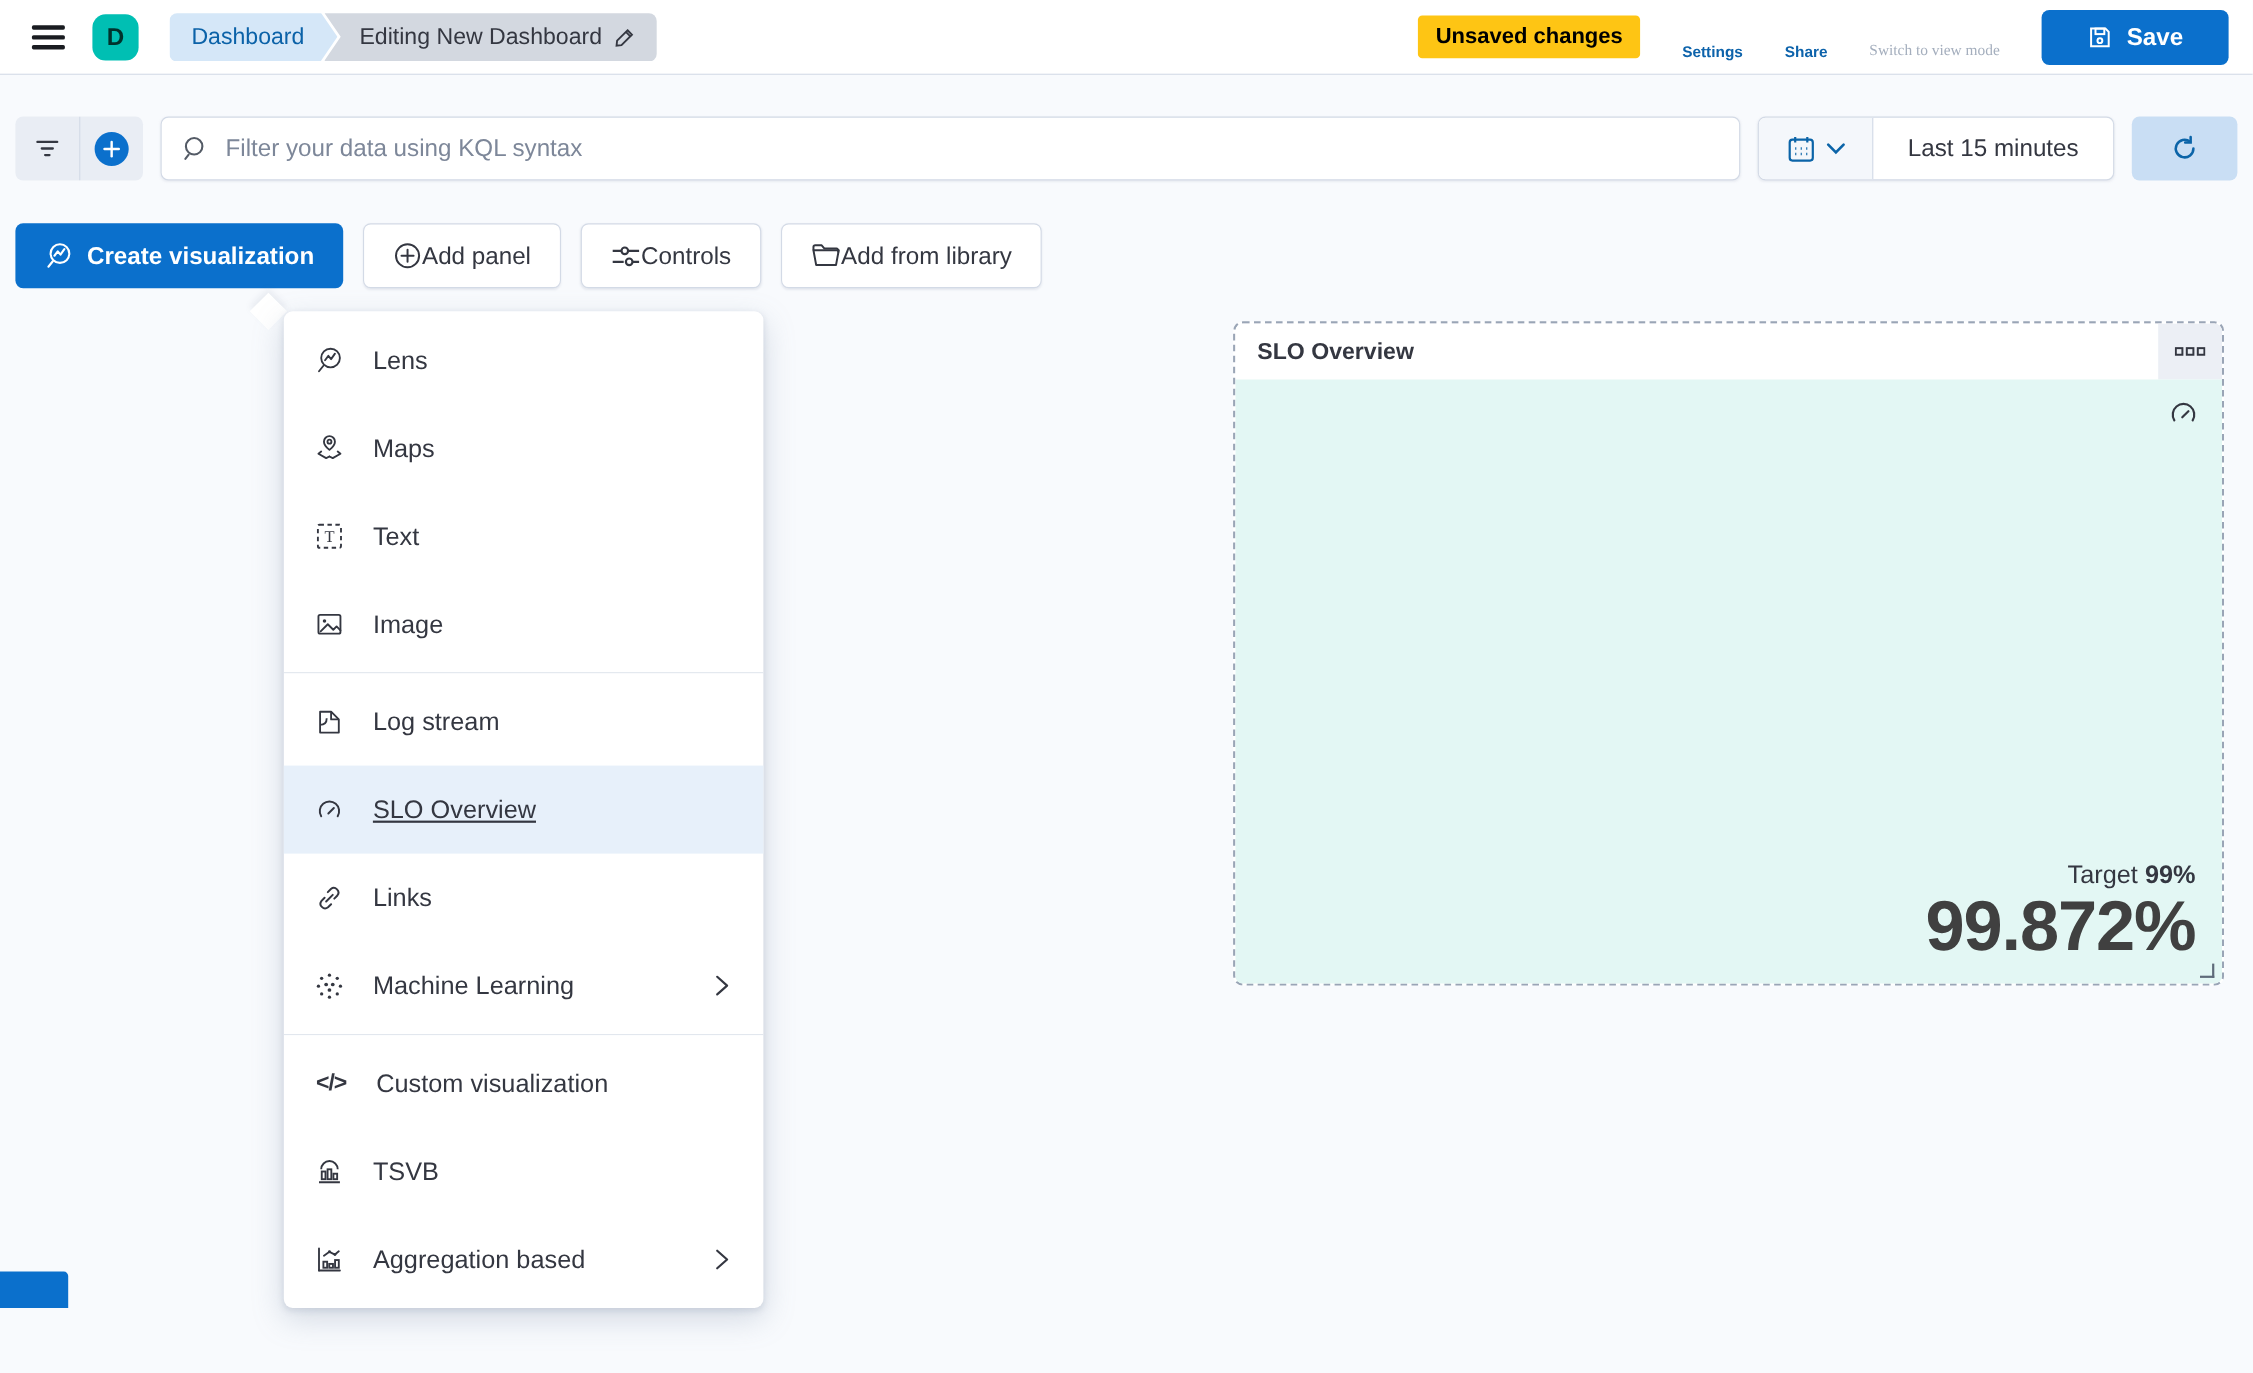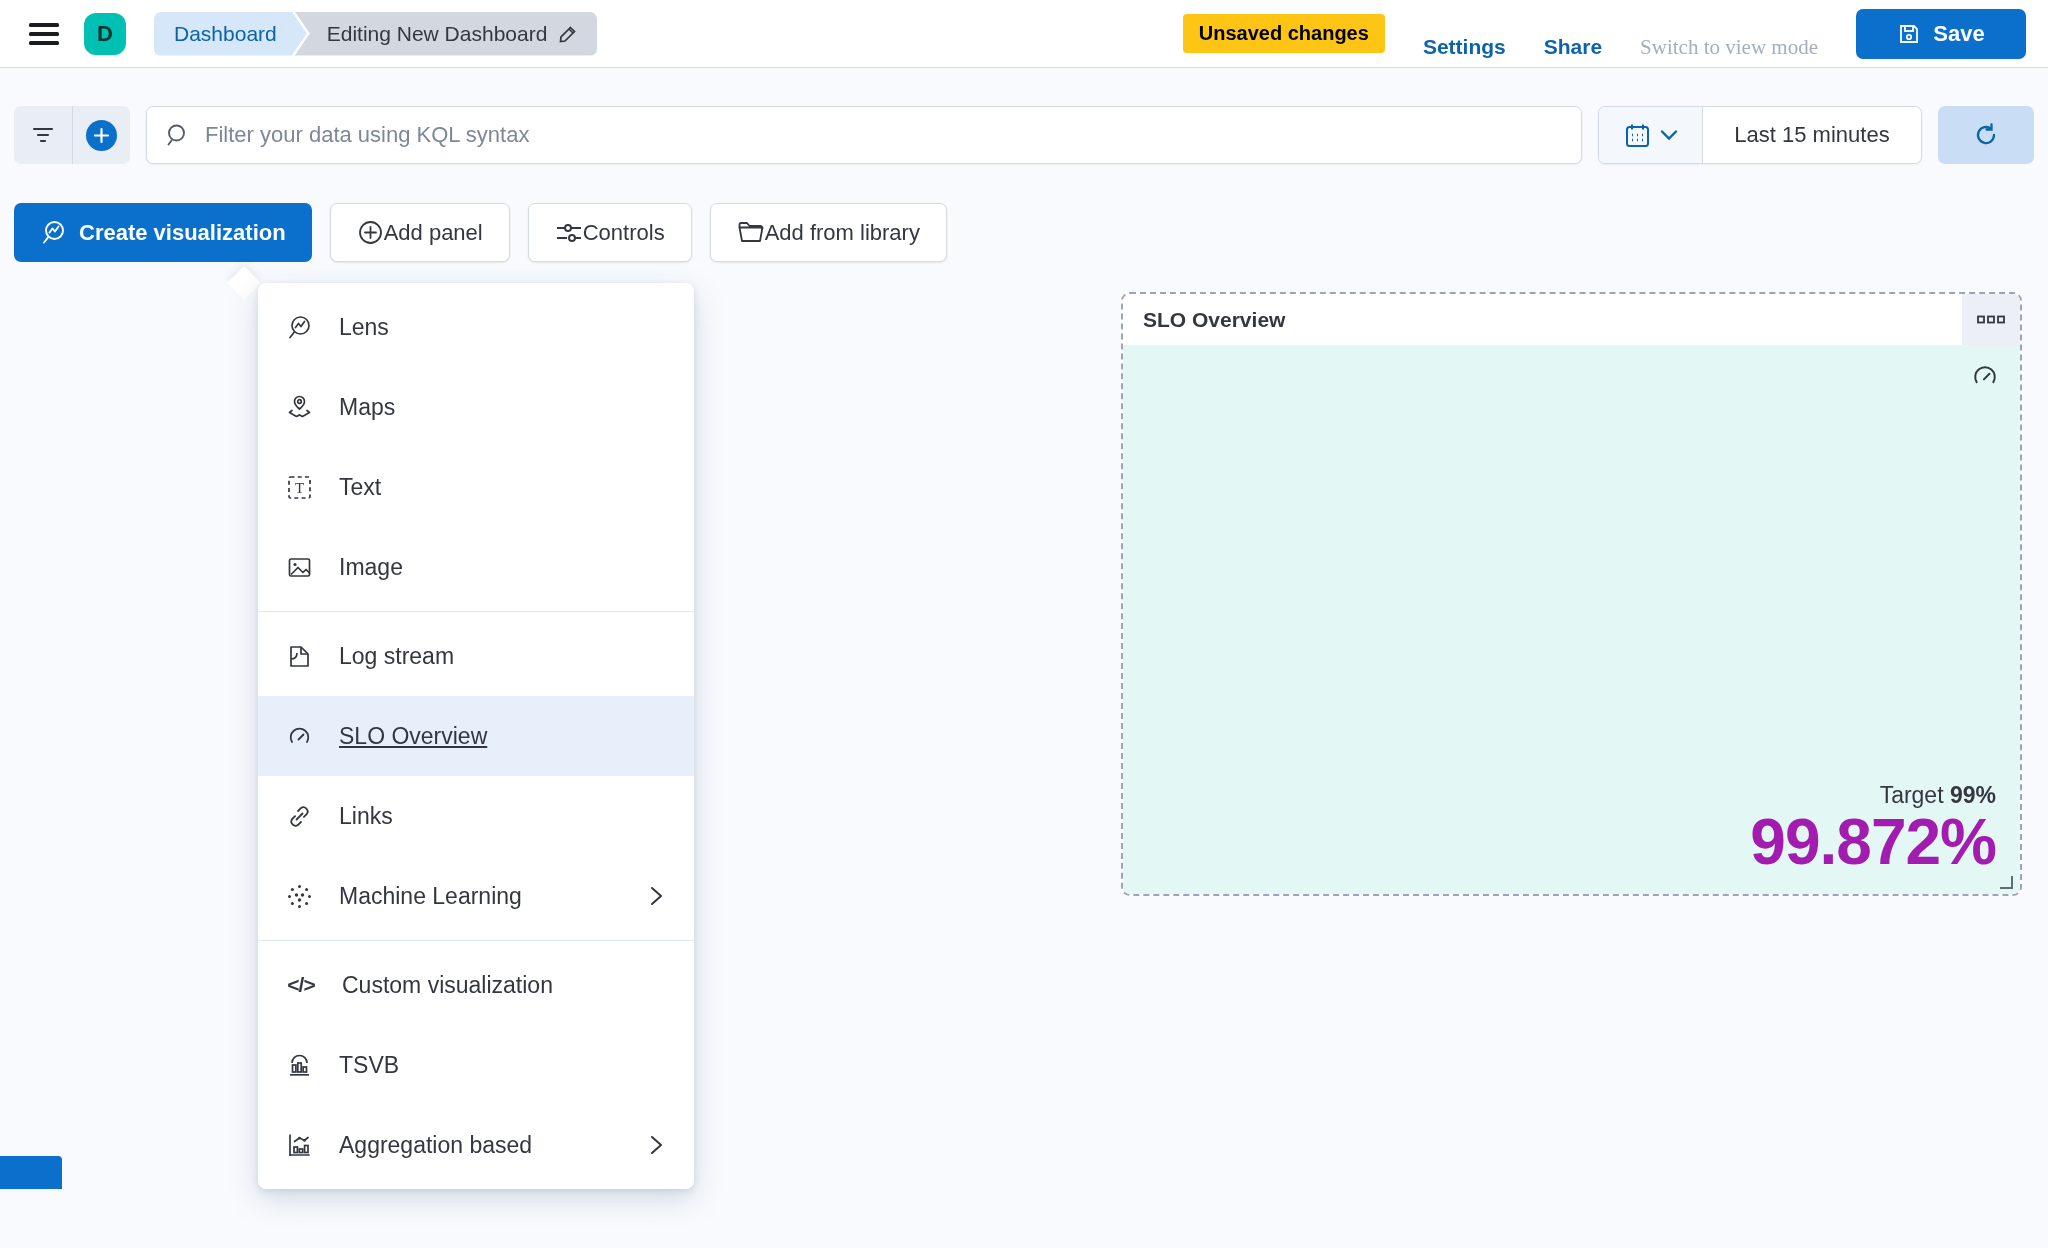--- a/index.html
+++ b/index.html
@@ -34,21 +34,21 @@
     font-weight:500; padding:0 18px 0 32px; margin-left:-12px;
     border-radius:0 7px 7px 0; gap:10px;
     clip-path:polygon(0 0, 100% 0, 100% 100%, 0 100%, 15px 50%);
     justify-content:center;
   }
   .header-right { margin-left:auto; display:flex; align-items:center; gap:38px; }
   .badge-warning {
     background:var(--badge,#fec514); color:var(--badge-text,#000);
     font-size:20px; font-weight:700; padding:8px 16px; border-radius:4px;
   }
-  .header-link { font-size:21px; font-weight:600; color:var(--link,#0d63ab); background:none; border:none; cursor:pointer;margin-top:27px; }
+  .header-link { font-size:14px; font-weight:600; color:var(--link,#0d63ab); background:none; border:none; cursor:pointer;margin-top:27px; }
   .header-link.disabled { color:var(--disabled,#a4aebd); font-weight:500; cursor:default;font-family:Liberation Serif, serif; }
   .btn-primary {
     background:var(--primary,#0b70cc); color:#fff; border:none; border-radius:7px;
     font-size:22px; font-weight:600; cursor:pointer;
     display:flex; align-items:center; justify-content:center; gap:12px;
   }
   .save-btn { width:170px; height:50px; }
 
   
   .query-row { display:flex; align-items:center; padding:38px 14px 0 14px; gap:16px; }
@@ -125,21 +125,21 @@
   .slo-options {
     margin-left:auto; margin-right:-20px; width:58px; height:51px; background:#eceff5;
     display:flex; align-items:center; justify-content:center; border:none; cursor:pointer;
   }
   .slo-body { position:relative; height:551px; background:var(--mint,#e3f7f4); padding:16px 20px; }
   .slo-metric-name { font-size:27px; font-weight:700; color:var(--dark,#343741); }
   .slo-gauge-icon { position:absolute; top:16px; right:20px; }
   .slo-values { position:absolute; right:24px; bottom:20px; text-align:right; }
   .slo-target-line { font-size:23px; color:var(--dark,#343741); }
   .slo-target-line b { font-weight:700; }
-  .slo-big-value { font-size:64px; font-weight:800; color:#a21caf; letter-spacing:-1px; line-height:1.05; }
+  .slo-big-value { font-size:64px; font-weight:800; color:#404040; letter-spacing:-1px; line-height:1.05; }
   .resize-handle {
     position:absolute; right:7px; bottom:7px; width:13px; height:13px;
     border-right:2.5px solid #5f6b7a; border-bottom:2.5px solid #5f6b7a;
   }
 
   
   .panel-placeholder {
     position:absolute; left:0; bottom:0; width:62px; height:33px;
     background:var(--primary,#0b70cc); border-radius:0 4px 0 0;
   }

